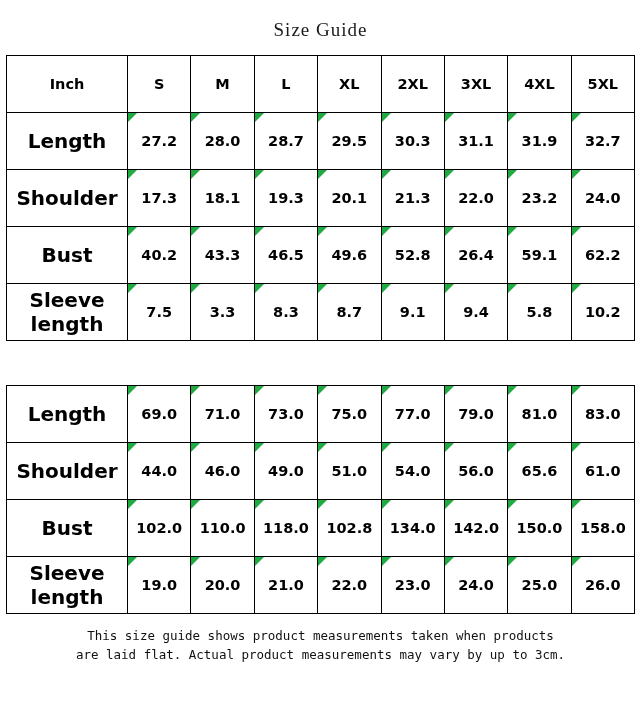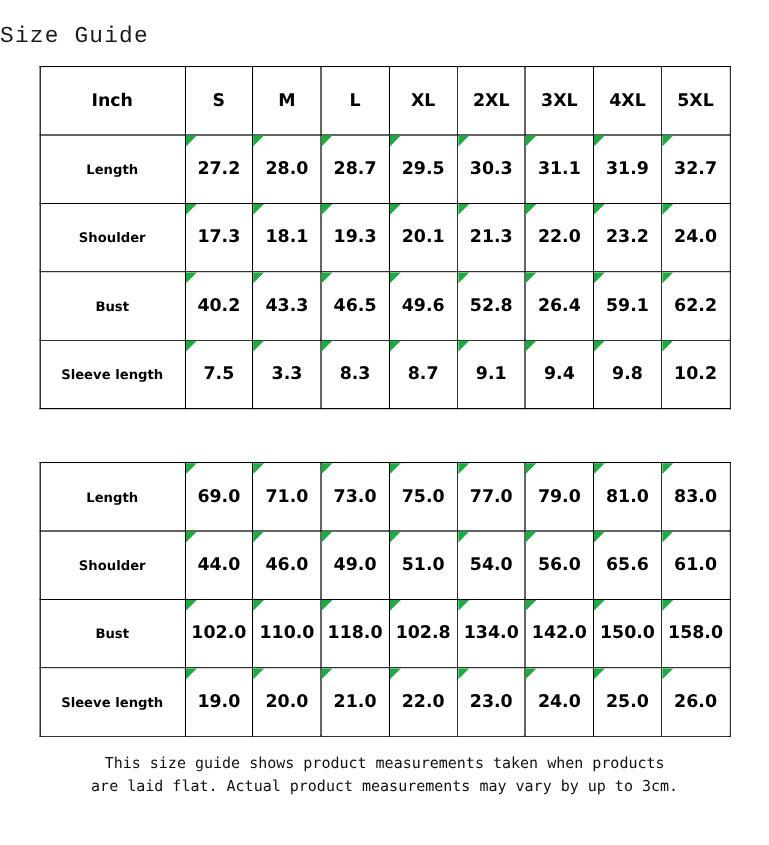--- a/index.html
+++ b/index.html
@@ -14,46 +14,47 @@
     color: #000000;
     overflow: hidden;
   }
   .page {
     position: relative;
     width: 641px;
     height: 704px;
     box-sizing: border-box;
   }
   .title {
-    font-family: Liberation Mono, monospace;
+    text-align: center;
+    font-family: Liberation Serif, serif;
     font-size: 19px;
     letter-spacing: 1px;
     color: #1a1a1a;
     padding-top: 19px;
     padding-bottom: 14px;
   }
   table.size-table {
     border-collapse: collapse;
-    width: 576px;
+    width: 629px;
     margin: 0 auto;
     table-layout: fixed;
     border-radius: 17px;
   }
   table.size-table td {
     border: 1px solid #000000;
     text-align: center;
     vertical-align: middle;
     font-size: 14.5px;
     font-weight: bold;
     height: 54px;
     position: relative;
     background: #ffffff;
   }
   table.size-table td.label-cell {
-    font-size: 11px;
+    font-size: 20px;
     font-weight: bold;
     width: 118px;
   }
   table.size-table td.header-cell {
     font-weight: bold;
     font-size: 14.5px;
   }
   table.size-table td.data-cell {
     font-weight: bold;
     font-size: 14.5px;
@@ -137,21 +138,21 @@
         <td class="data-cell corner">62.2</td>
       </tr>
       <tr>
         <td class="label-cell">Sleeve length</td>
         <td class="data-cell corner">7.5</td>
         <td class="data-cell corner">3.3</td>
         <td class="data-cell corner">8.3</td>
         <td class="data-cell corner">8.7</td>
         <td class="data-cell corner">9.1</td>
         <td class="data-cell corner">9.4</td>
-        <td class="data-cell corner">9.8</td>
+        <td class="data-cell corner">5.8</td>
         <td class="data-cell corner">10.2</td>
       </tr>
     </tbody>
   </table>
 
   <div class="spacer"></div>
 
   <table class="size-table">
     <tbody>
       <tr>

